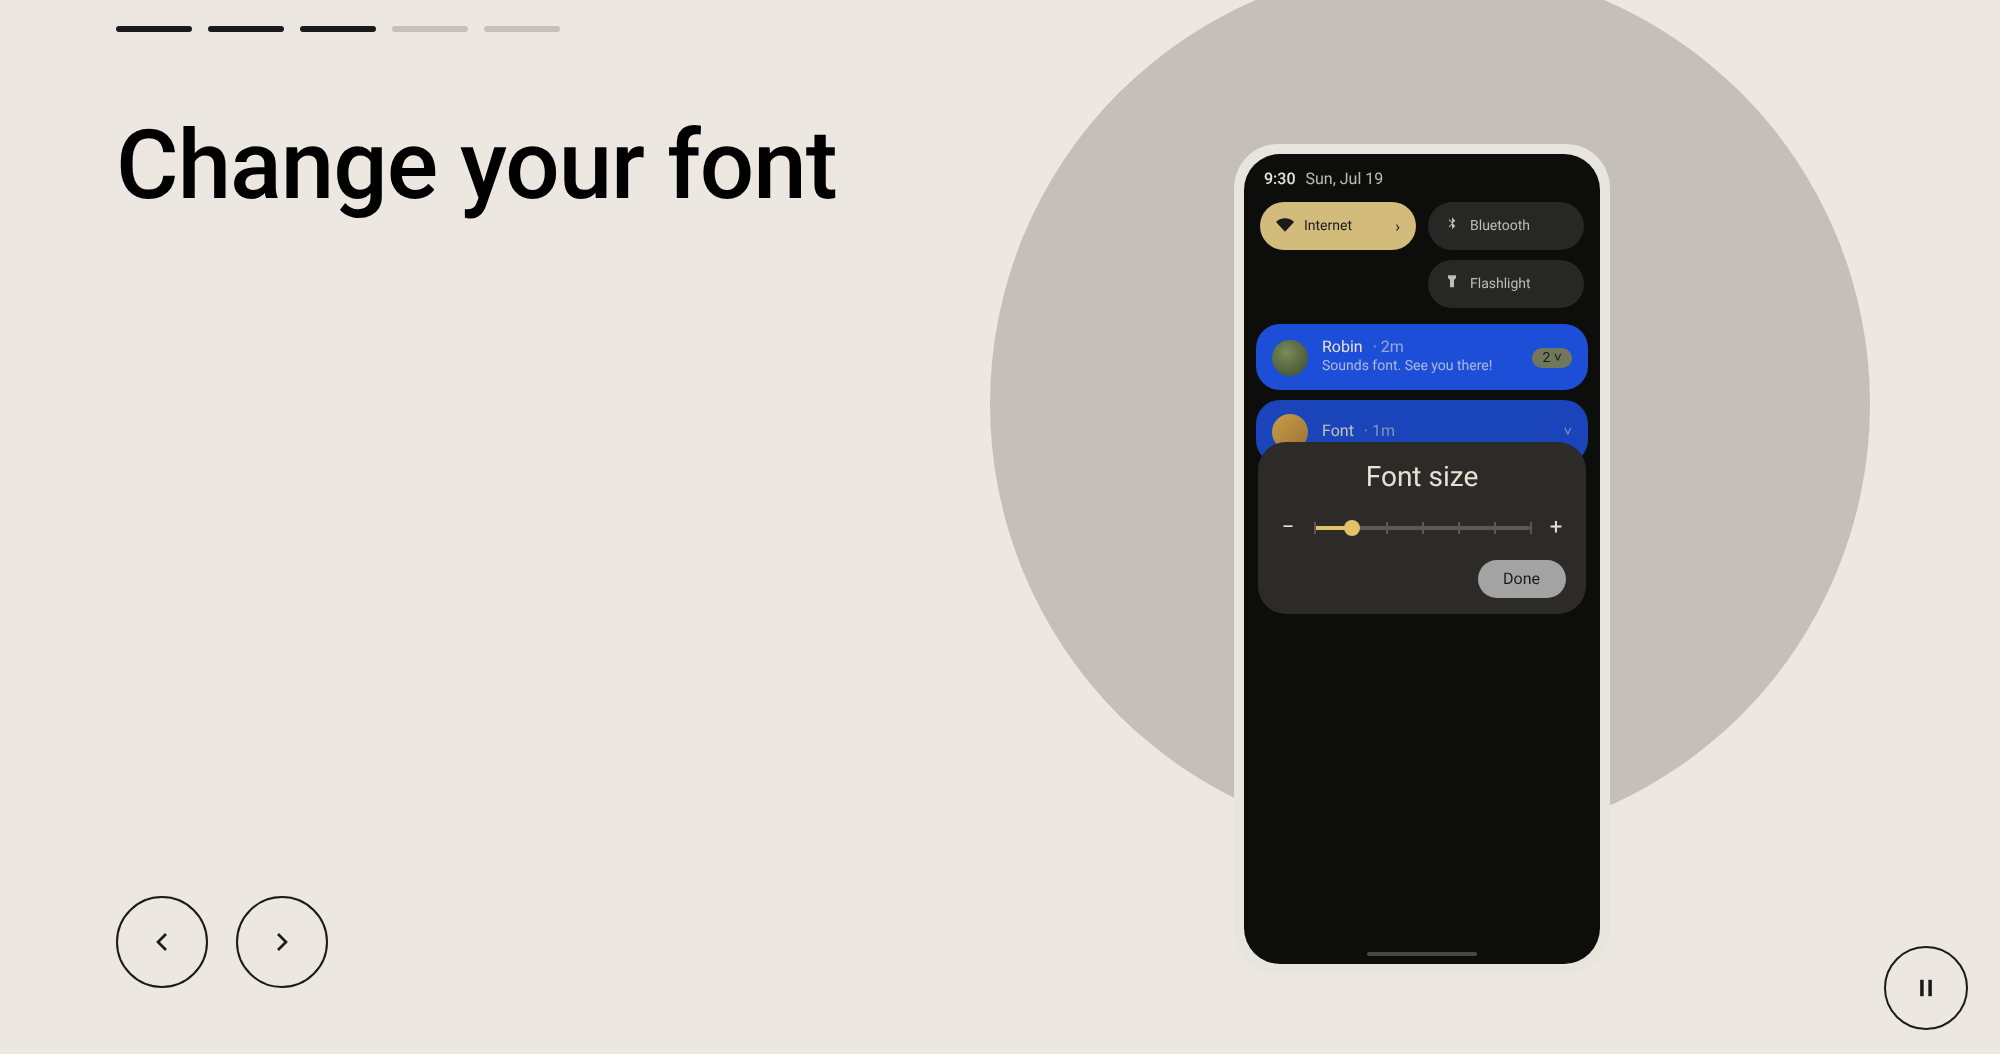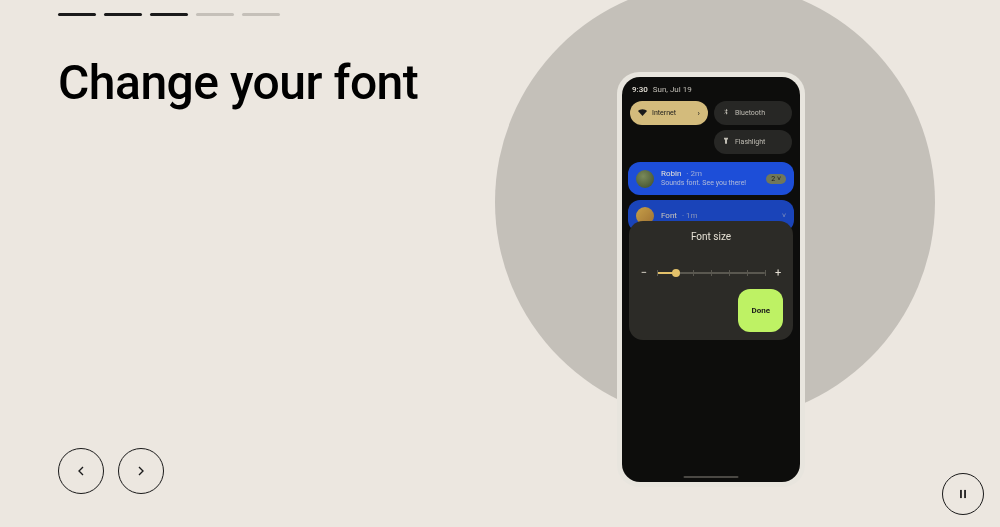--- a/index.html
+++ b/index.html
@@ -163,23 +163,23 @@
       position: absolute;
       top: 144px;
       left: 7px;
       right: 7px;
       background: #2c2b27;
       border-radius: 14px;
       padding: 10px 10px 8px 10px;
     }
     .dialog-title {
       text-align: center;
-      font-size: 10px;
+      font-size: 14px;
       color: #e6e1d5;
-      margin-bottom: 24px;
+      margin-bottom: 10px;
     }
     .slider-row {
       display: flex;
       align-items: center;
       gap: 8px;
       margin-bottom: 10px;
     }
     .slider-minus, .slider-plus {
       font-size: 11px;
       color: #e6e1d5;
@@ -212,25 +212,25 @@
     .slider-thumb {
       position: absolute;
       top: -3px;
       left: calc(18% - 4px);
       width: 8px;
       height: 8px;
       background: #e3c16a;
       border-radius: 50%;
     }
     .done-btn {
-      background: #bef264;
+      background: #a3a3a3;
       color: #1a1a1a;
       font-size: 8px;
-      font-weight: 700;
-      padding: 17px 13px;
+      font-weight: 400;
+      padding: 5px 13px;
       border-radius: 12px;
       float: right;
     }
     .dialog::after {
       content: "";
       display: block;
       clear: both;
     }
     .home-indicator {
       position: absolute;

